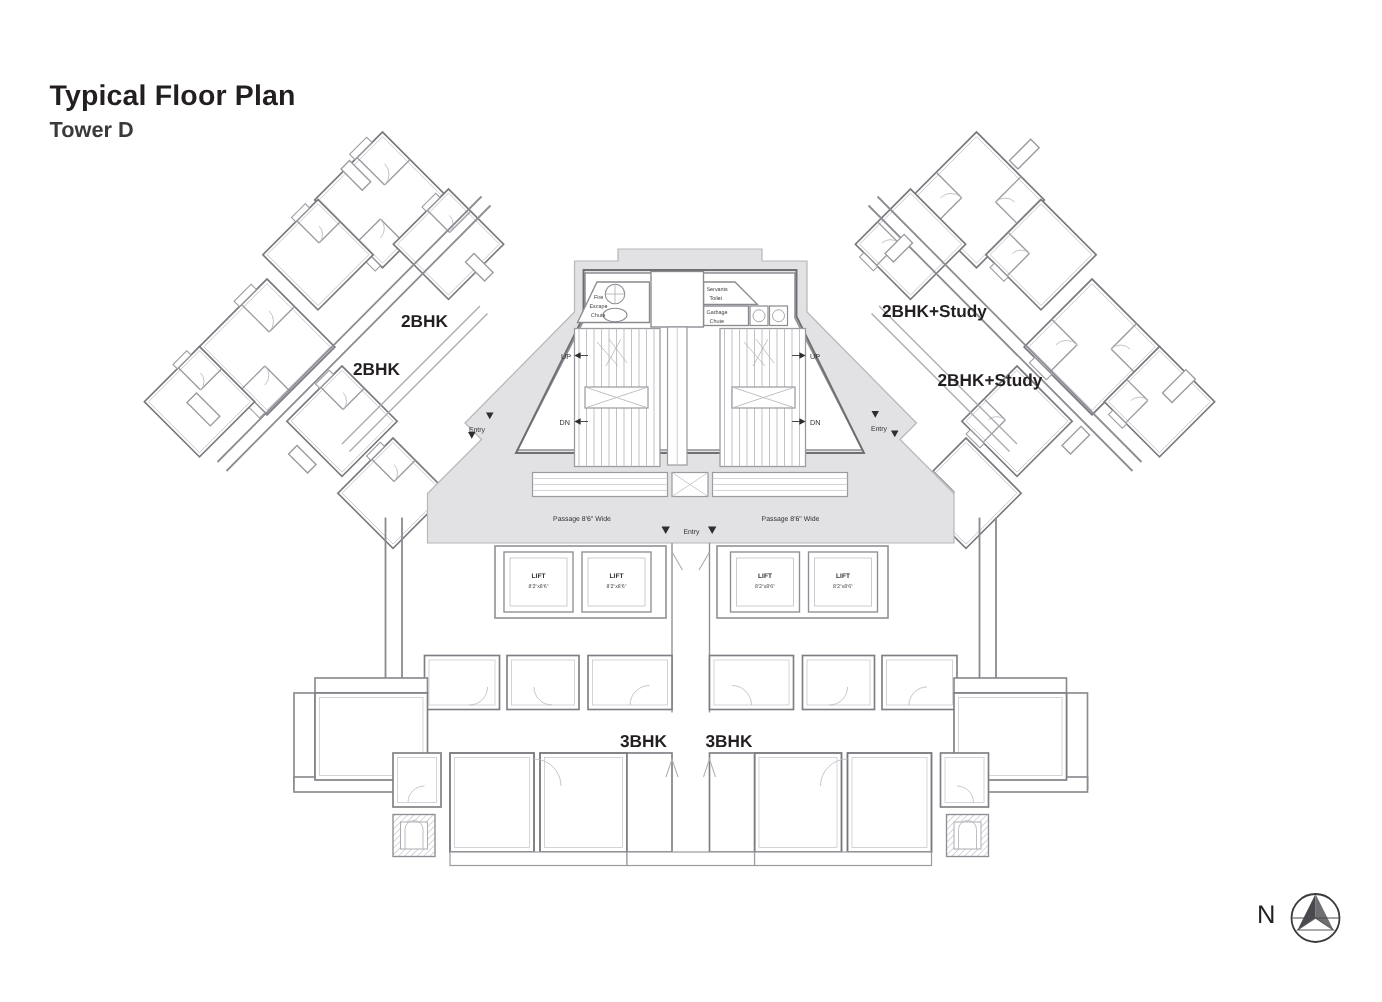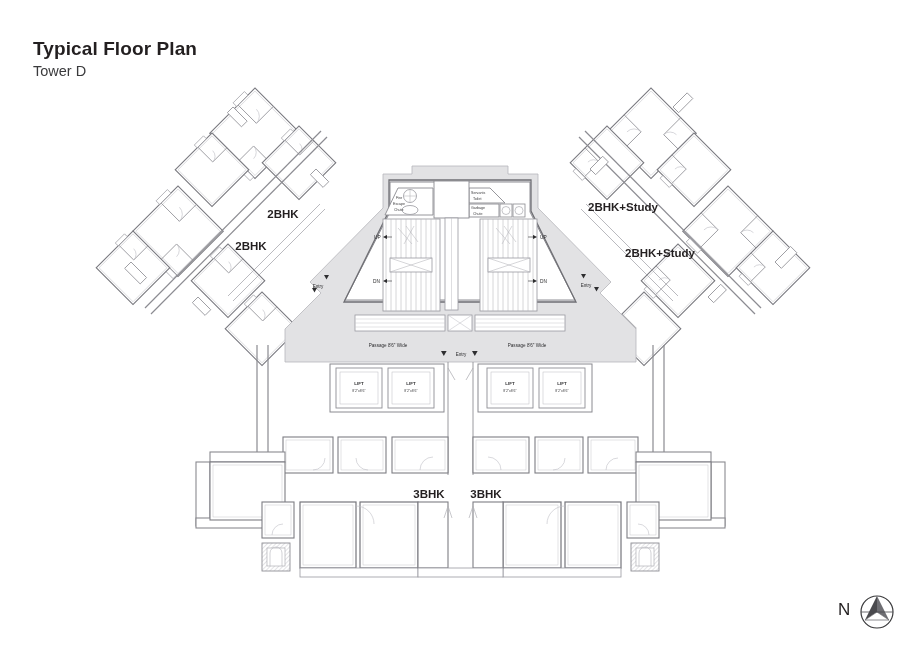--- a/index.html
+++ b/index.html
@@ -22,24 +22,25 @@
     position: absolute;
     left: 33px;
     top: 38px;
   }
   #plan-title {
     font-size: 19px;
     font-weight: bold;
     letter-spacing: 0.1px;
     color: #231f20;
     line-height: 1.15;
+    margin-top: 16px;
   }
   #plan-subtitle {
     font-size: 14.5px;
-    font-weight: normal;
+    font-weight: bold;
     color: #3a3a3c;
     margin-top: 3px;
     line-height: 1.15;
   }
   #drawing-area {
     position: absolute;
     left: 0;
     top: 0;
     width: 921px;
     height: 668px;

